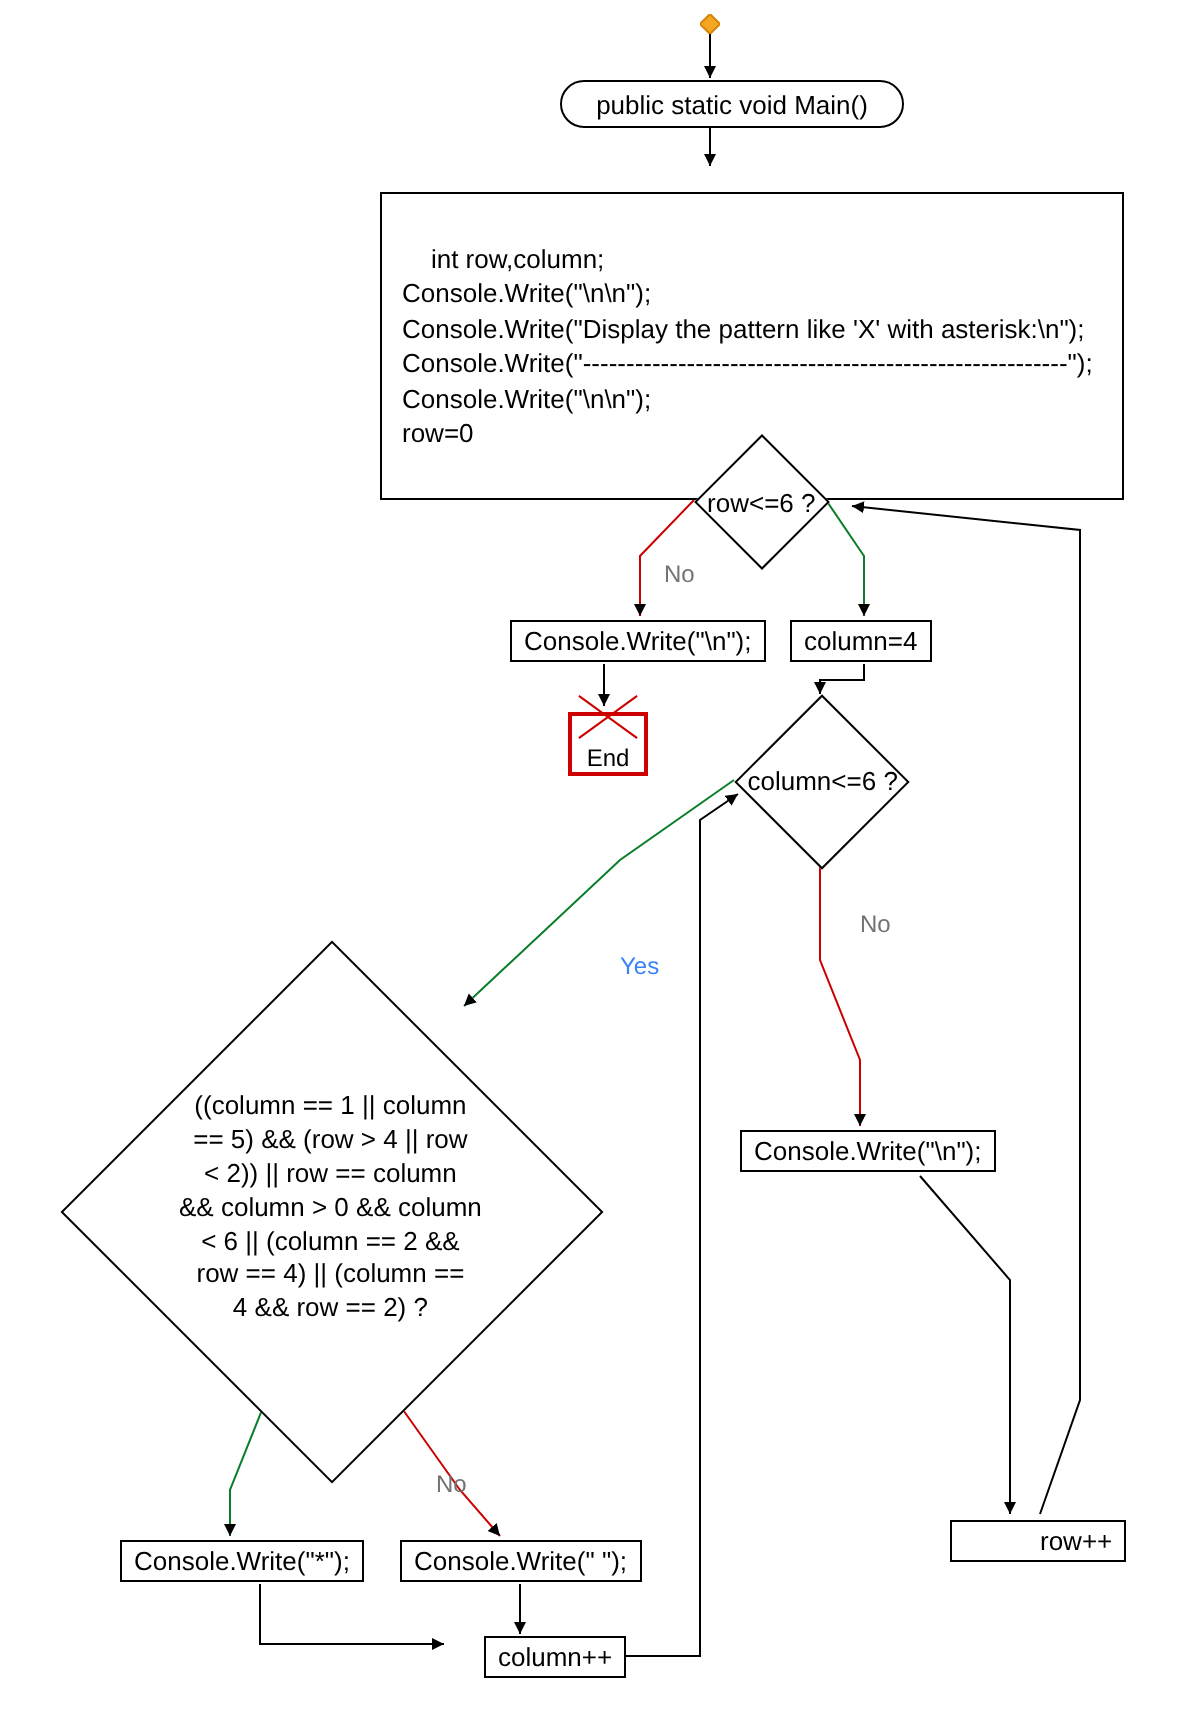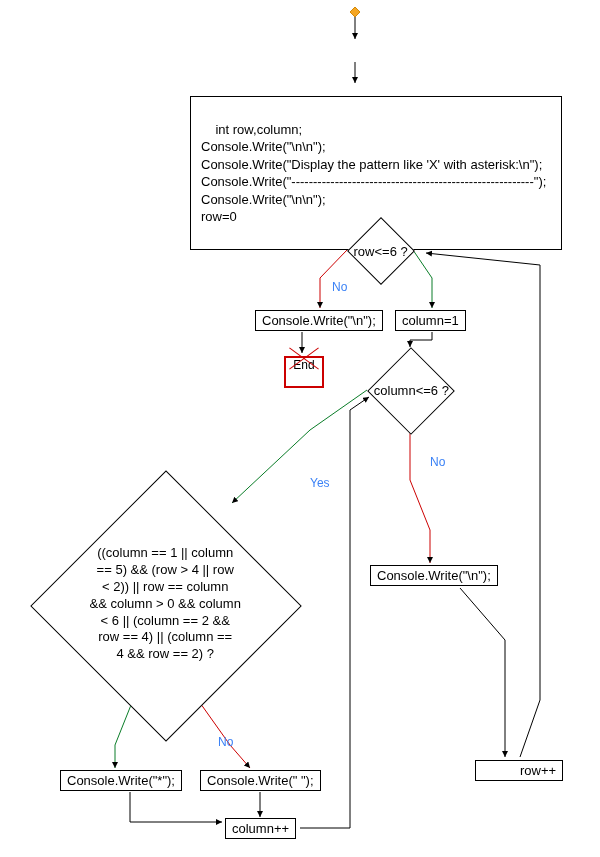--- a/index.html
+++ b/index.html
@@ -48,21 +48,21 @@
     white-space: nowrap;
     font-size: 13px;
   }
   .end-box {
     position: absolute;
     width: 36px;
     height: 28px;
     border: 2px solid #c00;
     background: #fff;
     display: flex;
-    align-items: flex-start;
+    align-items: flex-end;
     justify-content: center;
     font-size: 12px;
   }
   .end-box::before, .end-box::after {
     content: "";
     position: absolute;
     left: 0; right: 0;
     border-top: 1px solid #c00;
   }
   .end-box::before { top: 0; transform: rotate(36deg); transform-origin: center; }
@@ -79,21 +79,21 @@
     transform: rotate(-45deg);
     text-align: center;
     width: 220px;
     font-size: 13px;
   }
   .label {
     position: absolute;
     font-size: 12px;
   }
   .yes { color: #3b82f6; margin-top: 36px; }
-  .no  { color: #3b82f6; }
+  .no  { color: #737373; }
 
   svg.connectors {
     position: absolute;
     left: 0; top: 0;
     width: 600px;
     height: 857px;
     pointer-events: none;
   }
 </style>
 </head>
@@ -137,20 +137,23 @@
 
     <polyline points="260,792 260,817" fill="none" stroke="#000" marker-end="url(#arrow)"></polyline>
 
     <polyline points="300,828 350,828 350,410 369,397" fill="none" stroke="#000" marker-end="url(#arrow)"></polyline>
 
     <polyline points="460,588 505,640 505,757" fill="none" stroke="#000" marker-end="url(#arrow)"></polyline>
 
     <polyline points="520,757 540,700 540,265 426,253" fill="none" stroke="#000" marker-end="url(#arrow)"></polyline>
   </svg>
 
+  <div class="terminator" style="left:280px; top:40px; width:150px; height:18px;">
+    <span>public static void Main()</span>
+  </div>
 
   <div class="process" style="left:190px; top:85px; width:350px;">
     <span>int row,column;
 Console.Write("\n\n");
 Console.Write("Display the pattern like 'X' with asterisk:\n");
 Console.Write("--------------------------------------------------------");
 Console.Write("\n\n");
 row=0</span>
   </div>
 
@@ -158,21 +161,21 @@
     <div class="d-text" style="left:-87px; top:16px; width:220px;">row&lt;=6 ?</div>
   </div>
   <span class="label no" style="left:332px; top:280px;">No</span>
   <span class="label yes" style="left:410px; top:280px;">Yes</span>
 
   <div class="process-small" style="left:255px; top:310px;">
     <span>Console.Write("\n");</span>
   </div>
 
   <div class="process-small" style="left:395px; top:310px;">
-    <span>column=1</span>
+    <span>column=4</span>
   </div>
 
   <div class="end-box" style="left:284px; top:356px;">
     <span>End</span>
   </div>
 
   <div class="diamond" style="left:380px; top:360px; width:60px; height:60px;">
     <div class="d-text" style="left:-80px; top:22px;">column&lt;=6 ?</div>
   </div>
   <span class="label yes" style="left:310px; top:440px;">Yes</span>
@@ -195,21 +198,21 @@
   </div>
 
   <div class="process-small" style="left:60px; top:770px;">
     <span>Console.Write("*");</span>
   </div>
 
   <div class="process-small" style="left:200px; top:770px;">
     <span>Console.Write(" ");</span>
   </div>
 
-  <div class="process-small" style="left:225px; top:818px;">
+  <div class="process-small" style="left:242px; top:818px;">
     <span>column++</span>
   </div>
 
   <div class="process-small" style="left:475px; top:760px;padding-left:44px;">
     <span>row++</span>
   </div>
 
 </div>
 
 </body></html>

